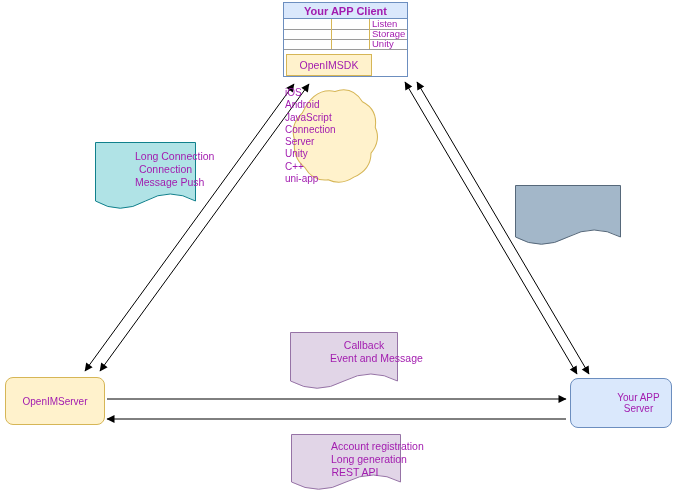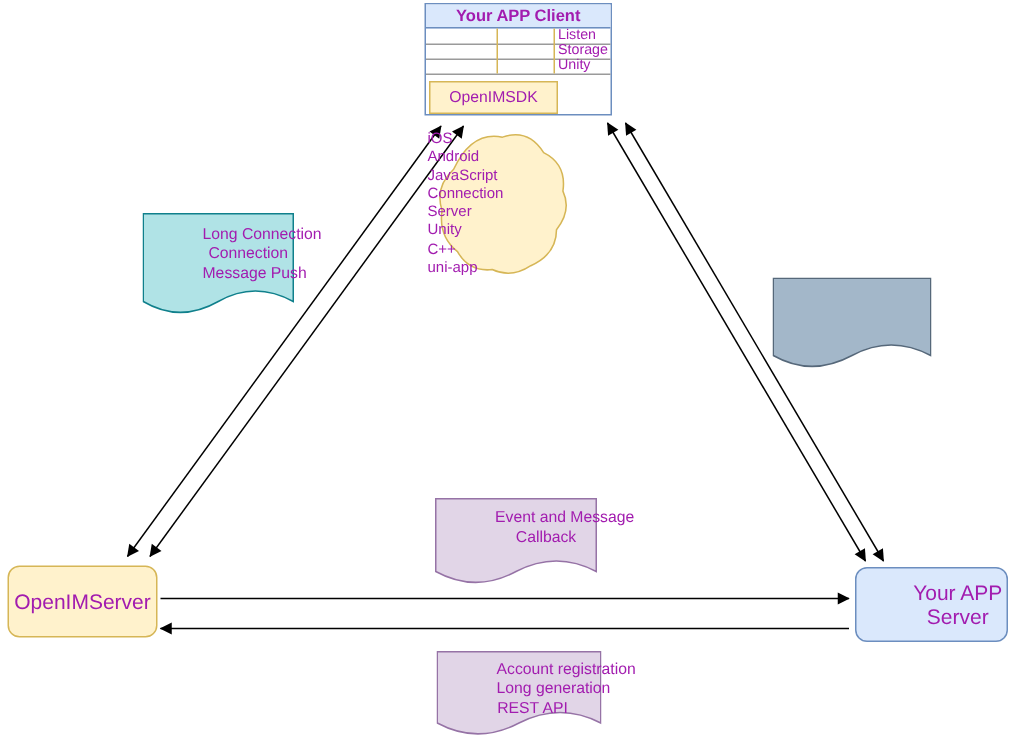--- a/index.html
+++ b/index.html
@@ -19,21 +19,21 @@
     font-size:11px; font-weight:bold; text-align:center; line-height:16px; }
   .client-row { position:absolute; left:88px; width:37px; height:10px;
     font-size:9.5px; line-height:10px; white-space:nowrap; }
   .hline { position:absolute; left:0; width:100%; height:1px; background:#9a9a9a; }
   .vline { position:absolute; width:1px; background:#d6b656; }
   .sdk-box { position:absolute; left:2px; top:51px; width:86px; height:22px;
     background:#fff2cc; border:1px solid #d6b656;
     font-size:10.5px; text-align:center; line-height:20px; }
 
   
-  .server-node { border-radius:8px; font-size:14px; text-align:center;
+  .server-node { border-radius:8px; font-size:10px; text-align:center;
     display:flex; align-items:center; justify-content:center; }
   .openim-server { left:5px; top:377px; width:100px; height:48px;
     background:#fff2cc; border:1px solid #d6b656; }
   .app-server { left:570px; top:378px; width:102px; height:50px;
     background:#dae8fc; border:1px solid #6c8ebf;padding-left:35px; }
 
   
   .note-text { position:absolute; text-align:center; font-size:10.5px;
     line-height:13px; white-space:nowrap;padding-left:40px; }
 
@@ -98,22 +98,22 @@
   </div>
 
   <svg class="abs" style="left:515px; top:185px" width="106" height="67">
     <path d="M0.5,0.5 L105.5,0.5 L105.5,52 Q79,38 53,52 Q26,66.5 0.5,52 Z" fill="#a3b7c9" stroke="#56687a" stroke-width="1"></path>
   </svg>
 
   <svg class="abs" style="left:290px; top:332px" width="108" height="64">
     <path d="M0.5,0.5 L107.5,0.5 L107.5,49 Q81,35 54,49 Q27,63.5 0.5,49 Z" fill="#e1d5e7" stroke="#9673a6" stroke-width="1"></path>
   </svg>
   <div class="note-text" style="left:290px; top:339px; width:108px">
+    <div>Callback</div>
     <div>Event and Message</div>
-    <div>Callback</div>
   </div>
 
   <svg class="abs" style="left:291px; top:434px" width="110" height="63">
     <path d="M0.5,0.5 L109.5,0.5 L109.5,48 Q82.5,34 55,48 Q27.5,62.5 0.5,48 Z" fill="#e1d5e7" stroke="#9673a6" stroke-width="1"></path>
   </svg>
   <div class="note-text" style="left:291px; top:440px; width:88px">
     <div>Account registration</div>
     <div>Long generation</div>
     <div>REST API</div>
   </div>

